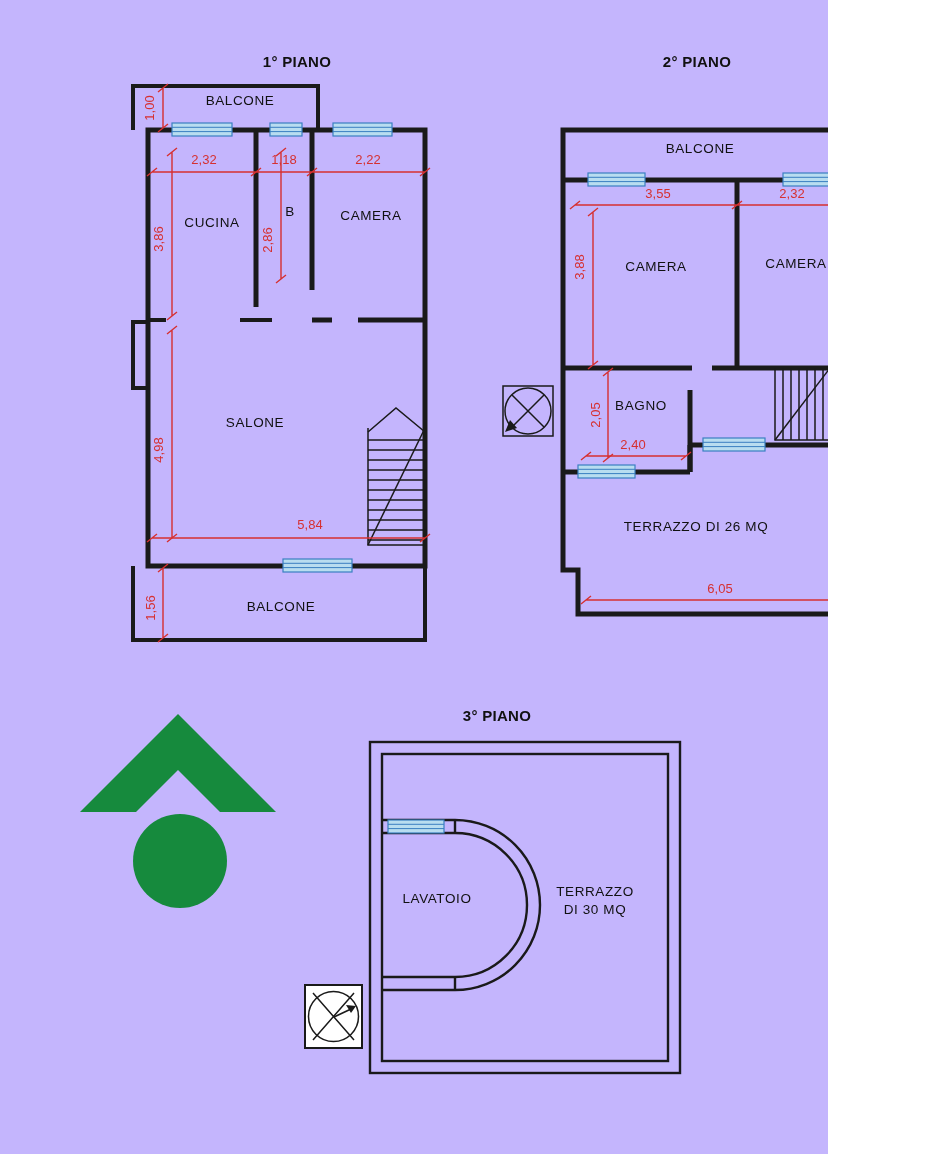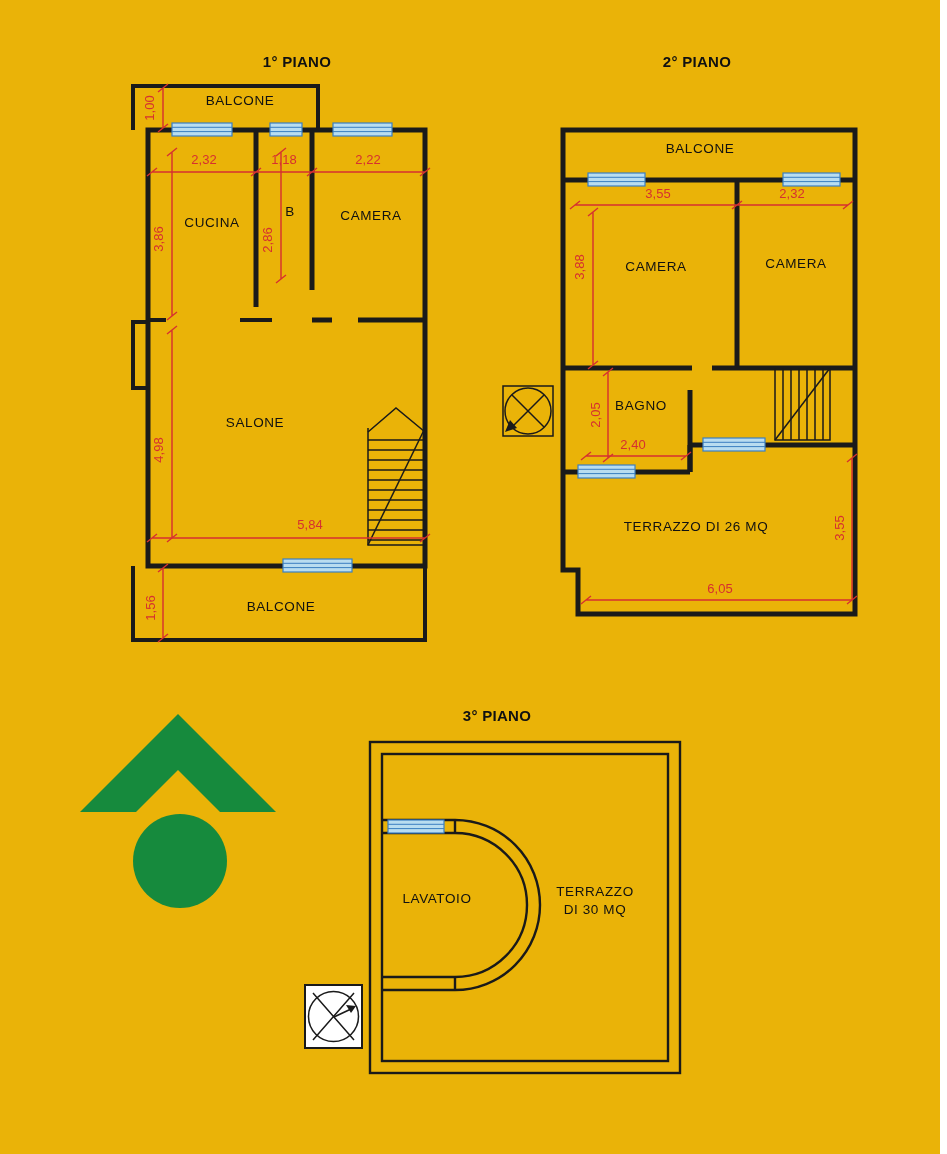--- a/index.html
+++ b/index.html
@@ -1,16 +1,16 @@
 <!DOCTYPE html>
 <html style="--wall: #1a1a1a; --dim: #d63030; --label: #111111; --window-fill: #b8ddf0; --window-stroke: #3a7fc1; --logo: #168a3d;"><head>
 <meta charset="utf-8">
 <style>
   html,body{margin:0;padding:0;background:#ffffff;}
-  .page{position:relative;width:940px;height:1154px;background:#eab308;overflow:hidden;}
+  .page{position:relative;width:828px;height:1154px;background:#c4b5fd;overflow:hidden;}
   svg{display:block;}
   .w5{stroke:var(--wall,#1a1a1a);stroke-width:5;fill:none;}
   .w4{stroke:var(--wall,#1a1a1a);stroke-width:4;fill:none;}
   .w2{stroke:var(--wall,#1a1a1a);stroke-width:2.4;fill:none;}
   .s{stroke:var(--wall,#1a1a1a);stroke-width:1.5;fill:none;}
   .dim{stroke:var(--dim,#d63030);stroke-width:1.4;fill:none;}
   .dim-label{fill:var(--dim,#d63030);font:13px "Liberation Sans",sans-serif;}
   .room-label{fill:var(--label,#111111);font:13.5px "Liberation Sans",sans-serif;letter-spacing:0.6px;}
   .floor-title{fill:var(--label,#111111);font:bold 15px "Liberation Sans",sans-serif;letter-spacing:0.3px;}
   .win{fill:var(--window-fill,#b8ddf0);stroke:var(--window-stroke,#3a7fc1);stroke-width:1.2;}

